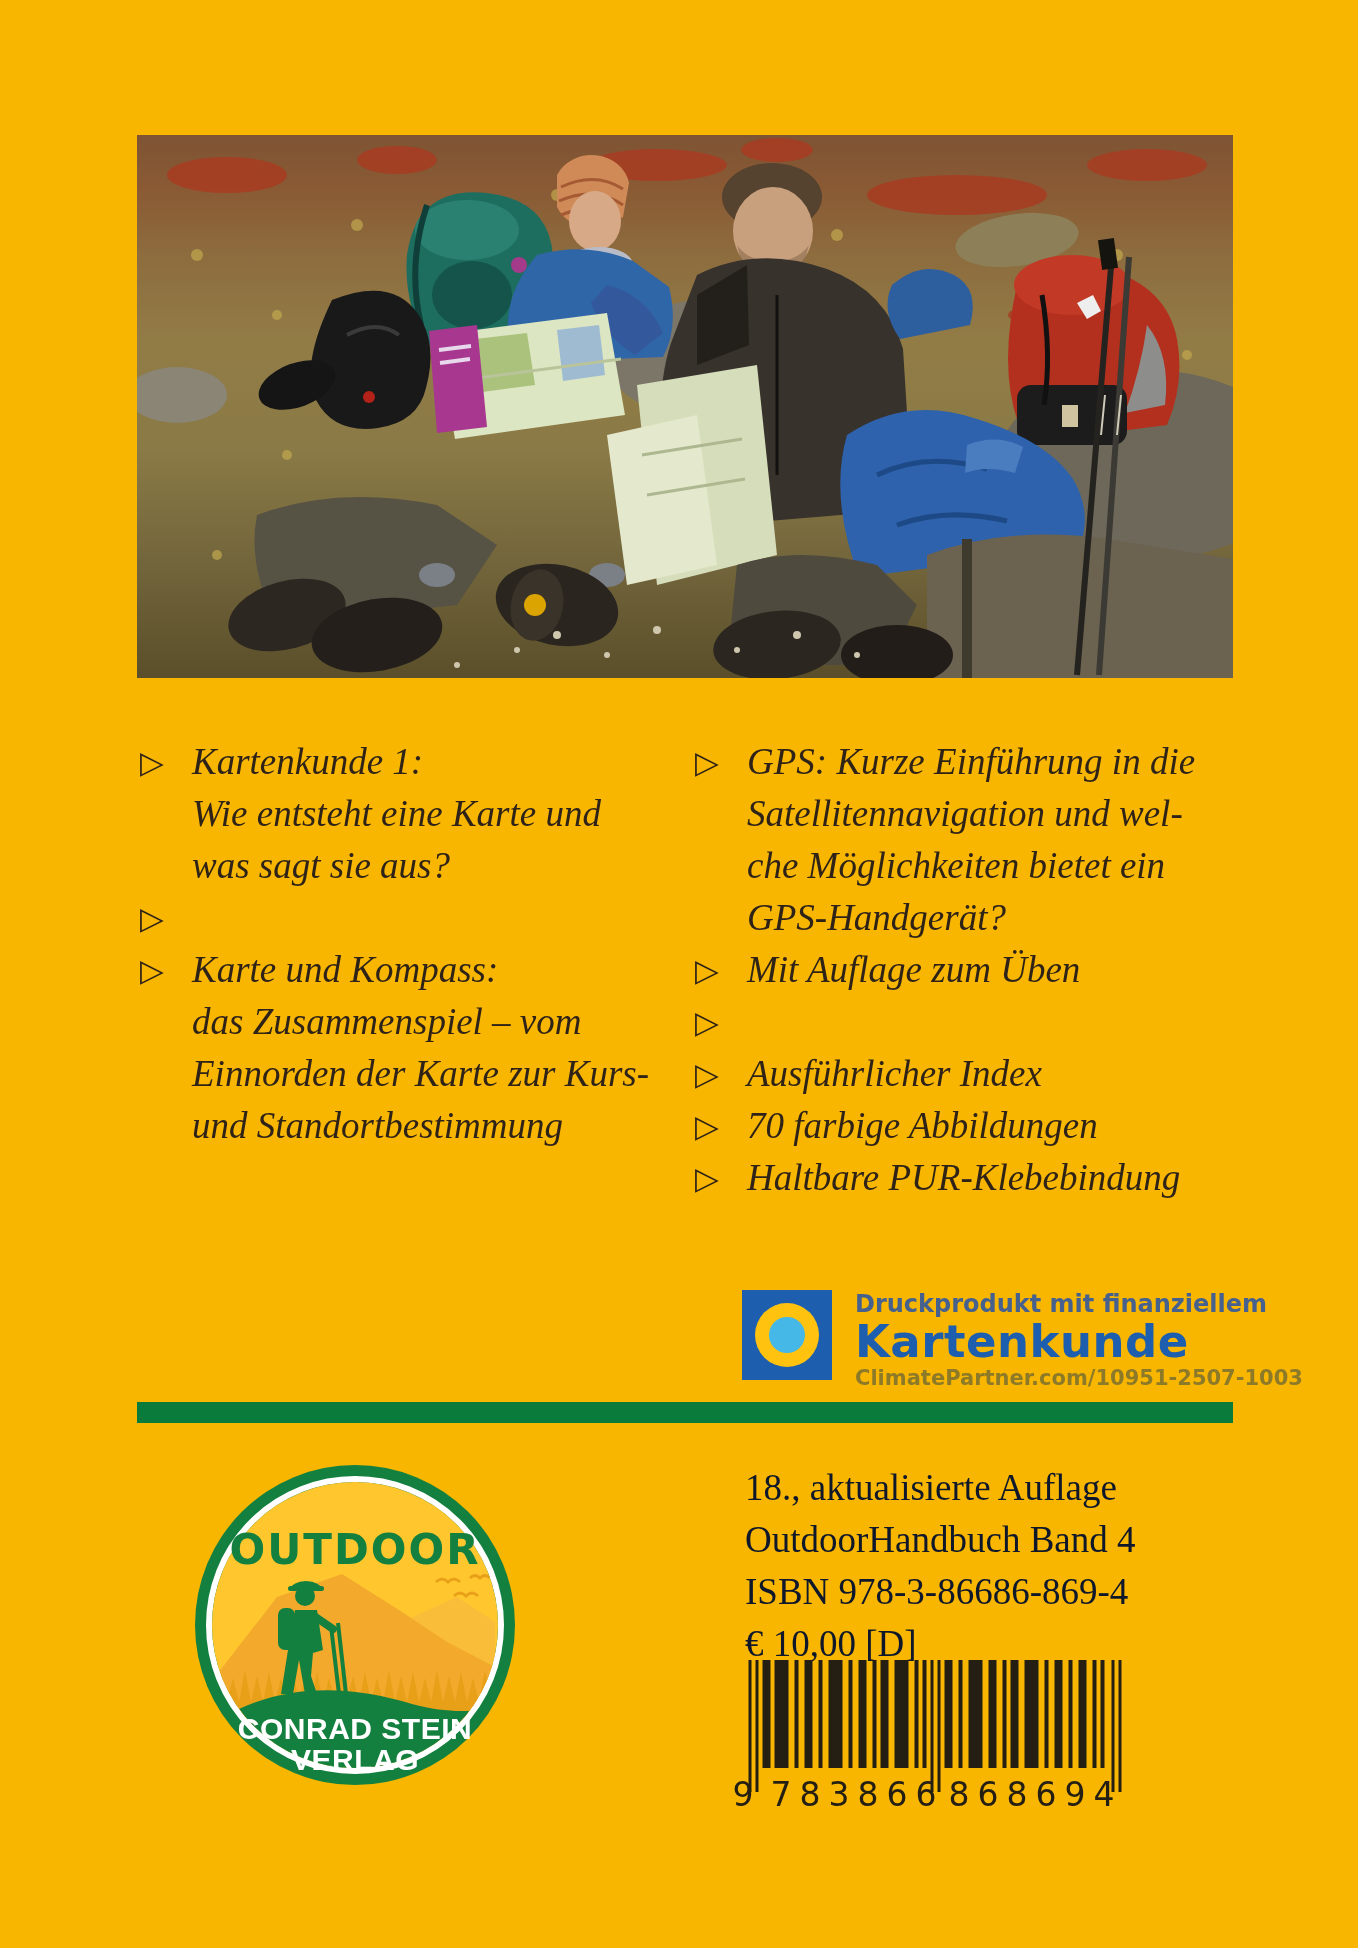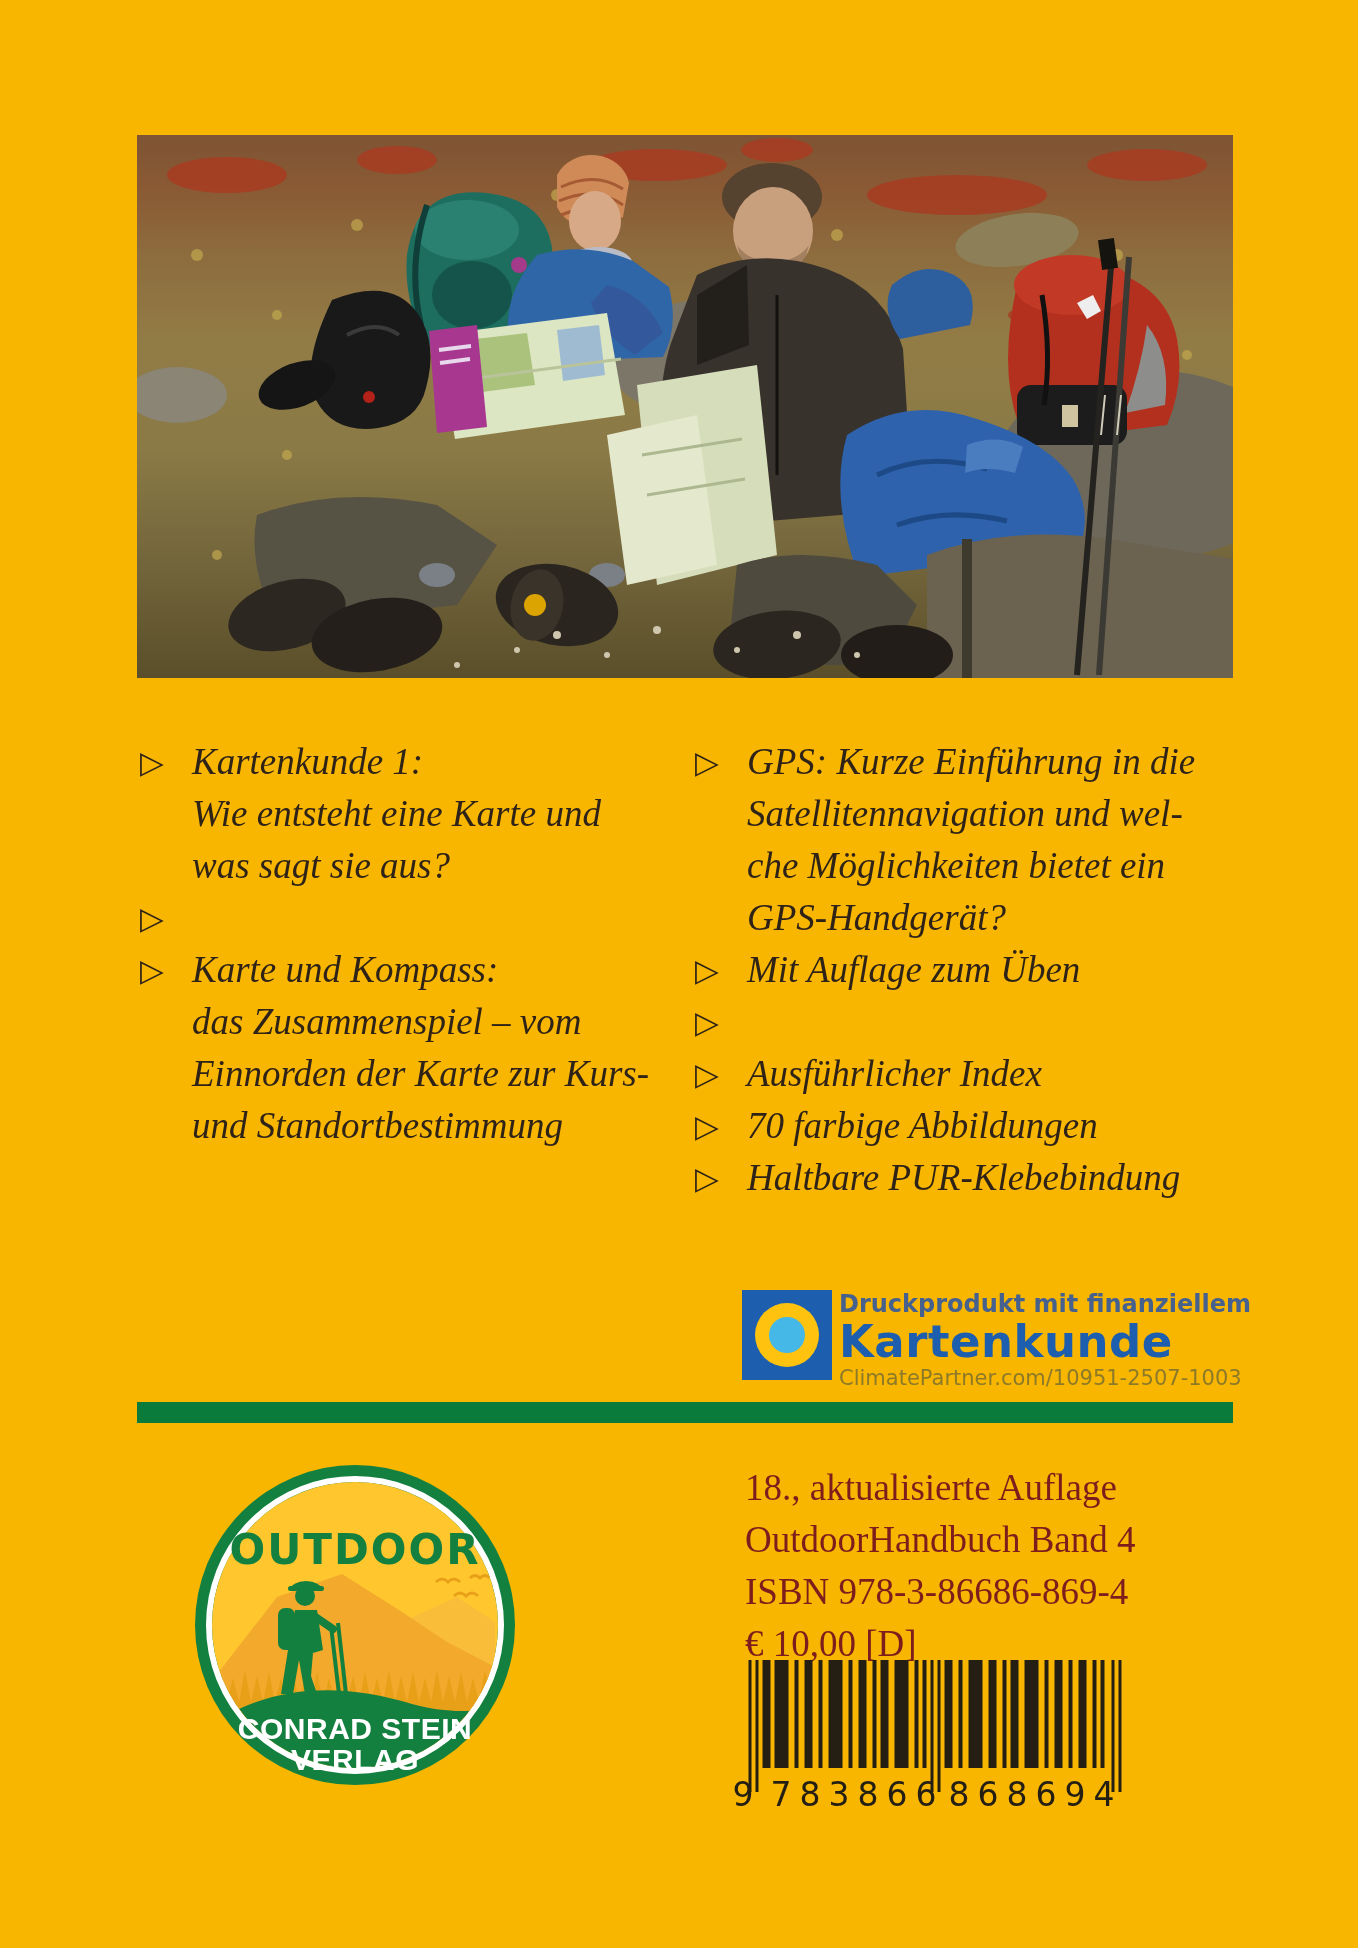--- a/index.html
+++ b/index.html
@@ -12,38 +12,38 @@
 
   
   .col{position:absolute;color:#2F2318;font-size:37px;line-height:52px;}
   .col-left{left:140px;top:736px;width:580px;}
   .col-right{left:695px;top:736px;width:600px;}
   .feature{display:flex;align-items:flex-start;}
   .bullet{flex:0 0 52px;font-family:"DejaVu Sans",sans-serif;font-size:31px;line-height:52px;color:#2F2318;}
   .ftext{white-space:pre-line;font-style:italic;}
 
   
-  .climate{position:absolute;left:742px;top:1290px;display:flex;align-items:flex-start;gap:7px;}
+  .climate{position:absolute;left:742px;top:1290px;display:flex;align-items:flex-start;gap:23px;}
   .climate-logo{position:relative;width:90px;height:90px;background:#1D5FAE;flex:none;}
   .climate-logo .ring{position:absolute;left:13px;top:13px;width:64px;height:64px;border-radius:50%;background:#FFC20E;}
   .climate-logo .dot{position:absolute;left:27px;top:27px;width:36px;height:36px;border-radius:50%;background:#45B8E8;}
   .climate-text{font-family:"DejaVu Sans",sans-serif;}
   .climate-line1{font-size:24px;line-height:28px;color:#46618E;font-weight:600;}
   .climate-line2{font-size:45px;line-height:48px;color:#1D5FAE;font-weight:bold;letter-spacing:.5px;}
-  .climate-line3{font-size:21px;line-height:24px;color:#8D7A28;font-weight:400;}
+  .climate-line3{font-size:21px;line-height:24px;color:#8D7A28;font-weight:700;}
 
   
   .divider{position:absolute;left:137px;top:1402px;width:1096px;height:21px;background:#0B7B3B;}
 
   
   .logo-wrap{position:absolute;left:192px;top:1462px;width:326px;height:326px;text-decoration:underline;}
   .logo-wrap svg{display:block;width:100%;height:100%;}
 
   
-  .edition{position:absolute;left:745px;top:1462px;color:#7f1d1d;font-size:37px;line-height:52px;}
+  .edition{position:absolute;left:745px;top:1462px;color:#0f172a;font-size:37px;line-height:52px;}
 
   
   .barcode{position:absolute;left:725px;top:1660px;width:400px;height:152px;}
   .barcode svg{display:block;width:100%;height:100%;}
   .bc-digit{font-family:"DejaVu Sans",sans-serif;font-size:33px;fill:#241F12;letter-spacing:8px;}
 </style>
 </head>
 <body>
 
 <div class="cover">

